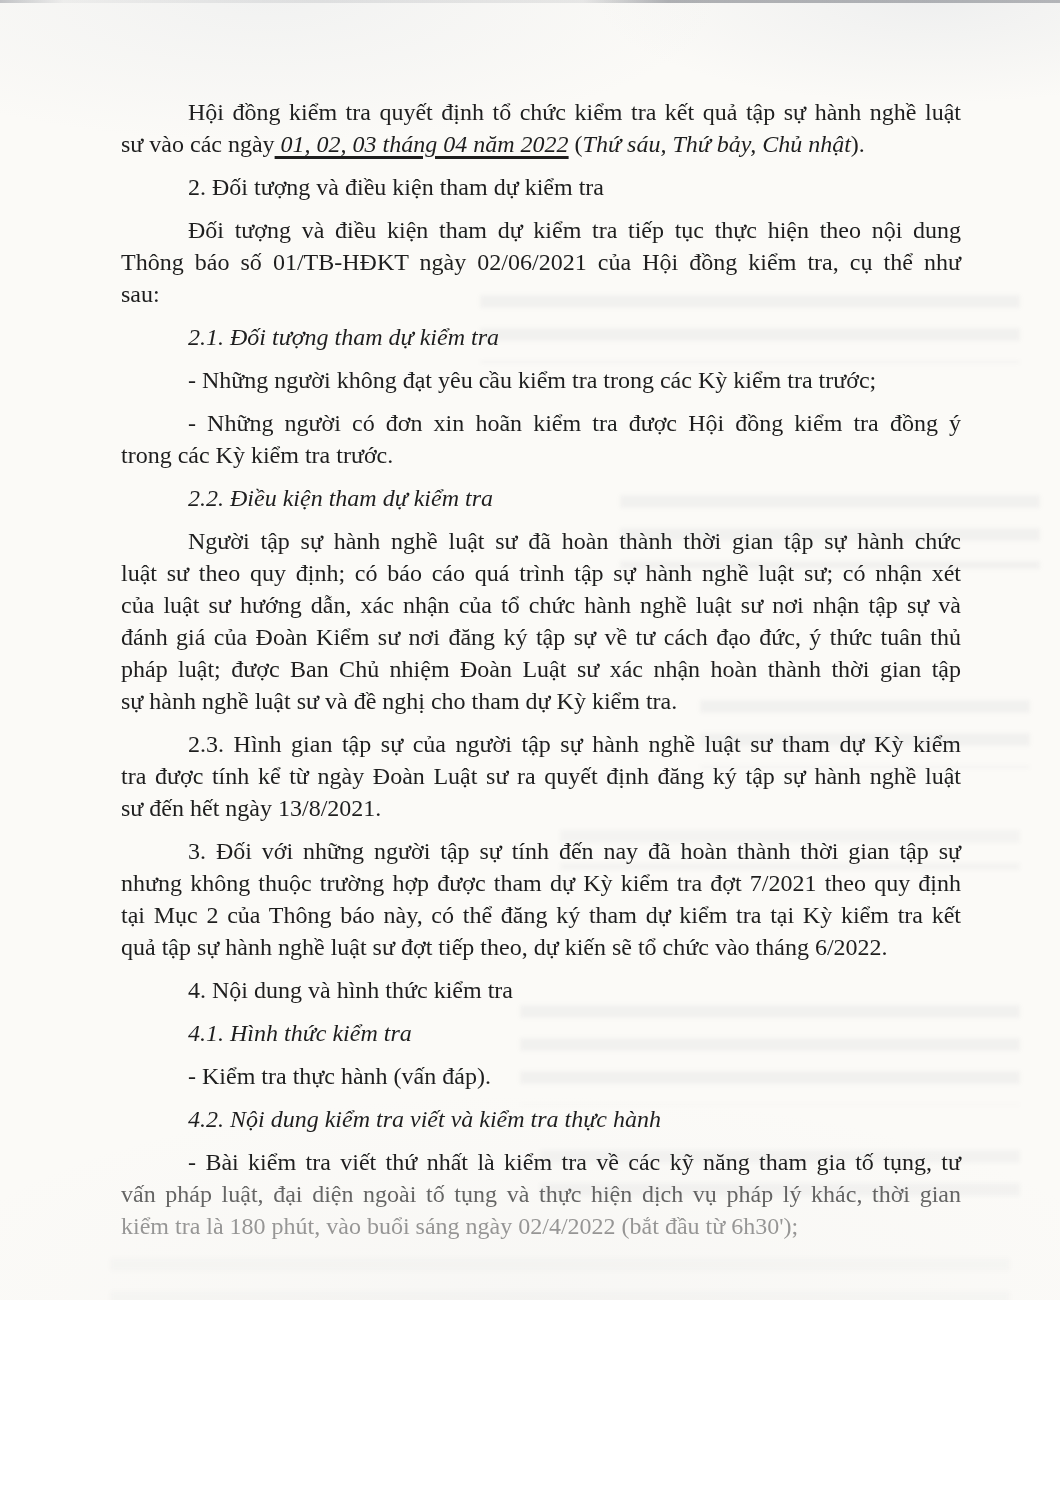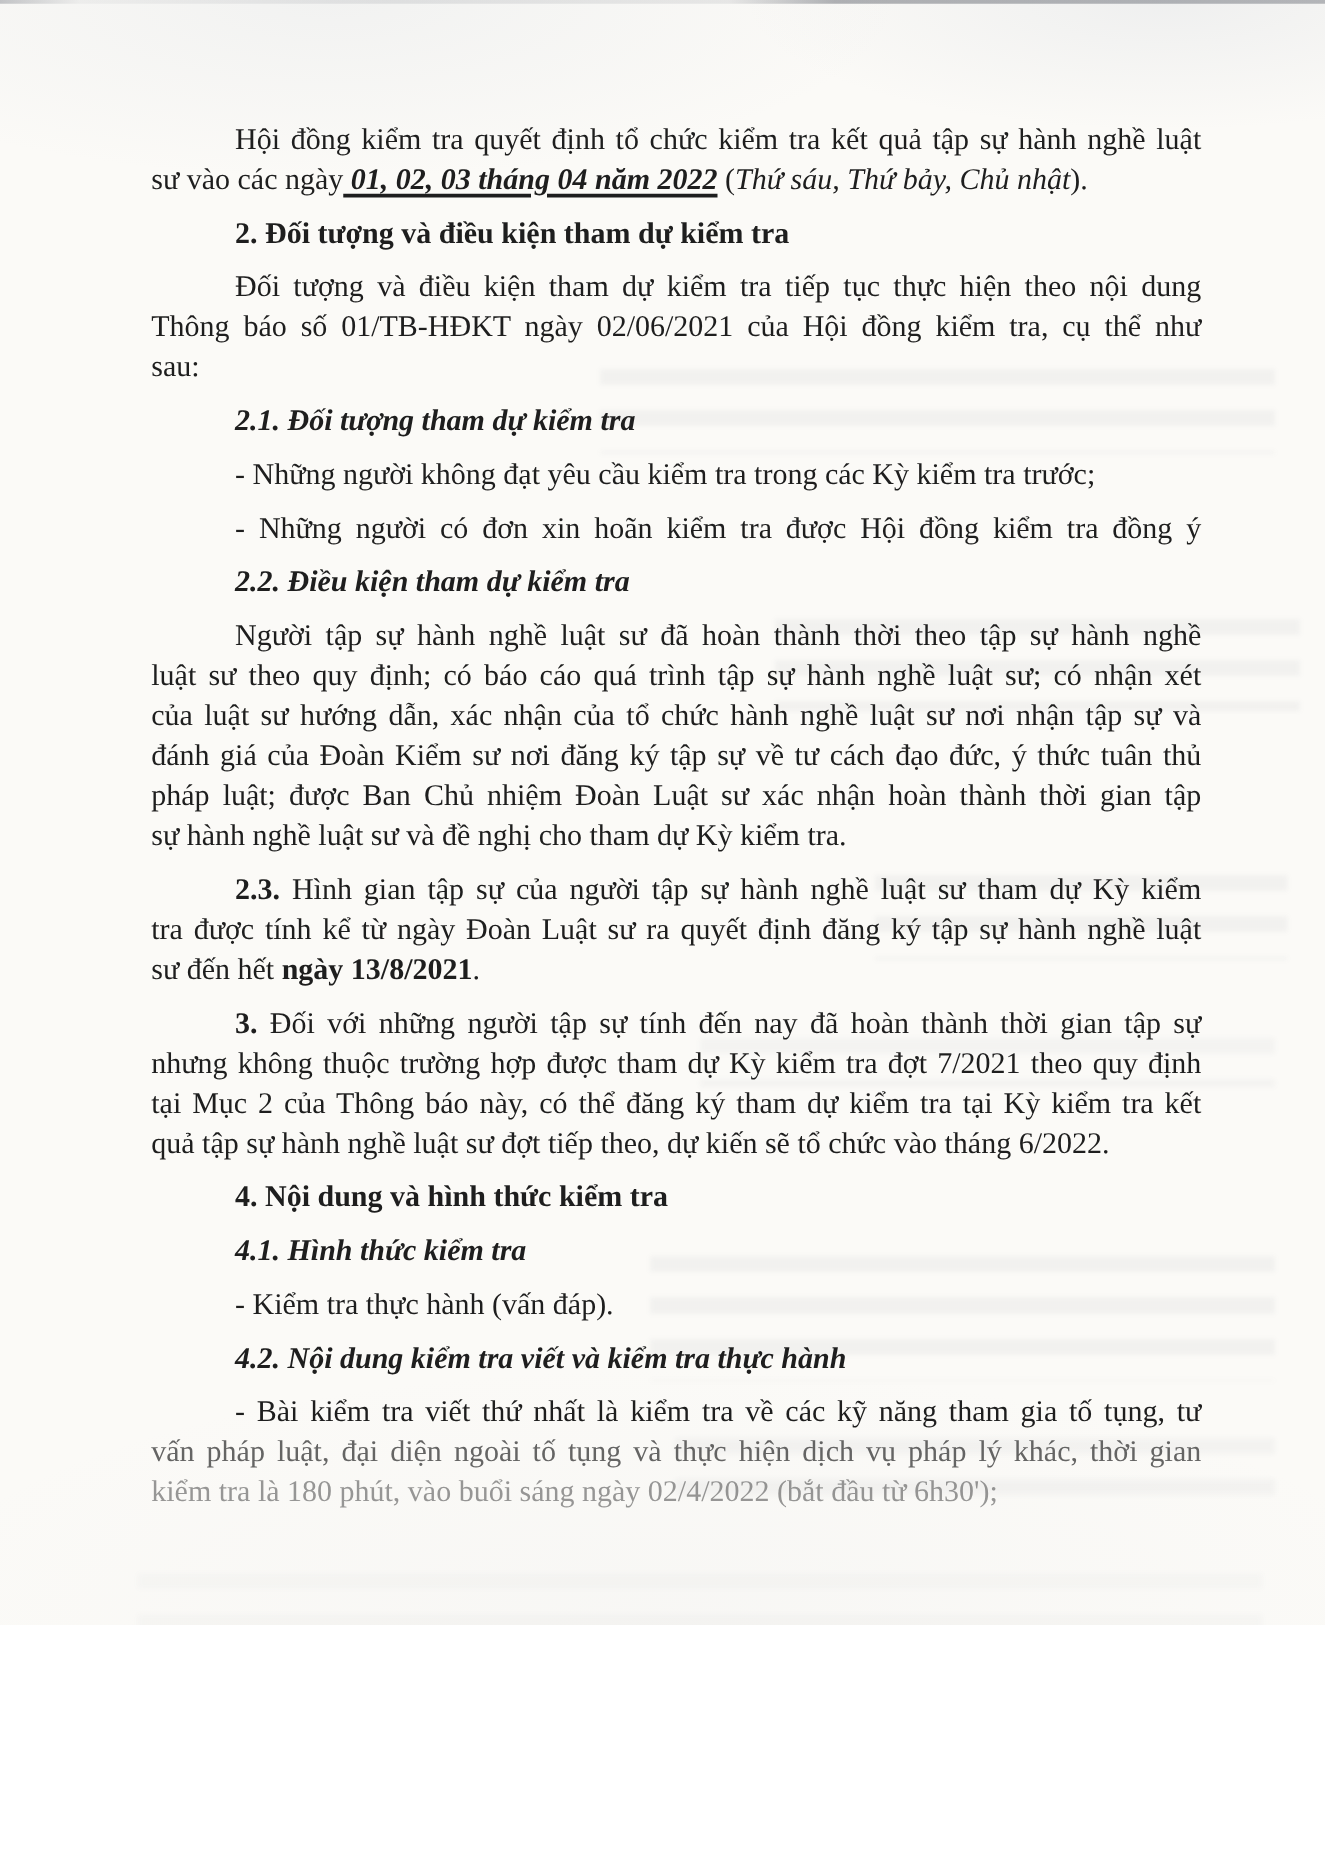--- a/index.html
+++ b/index.html
@@ -32,21 +32,21 @@
     pointer-events:none;
   }
   .doc{
     position:absolute;left:121px;top:96px;width:840px;
     font-size:24px;
   }
   .block{margin-bottom:11px;}
   .line{line-height:32px;min-height:32px;}
   .line.ind{padding-left:67px;}
   .line.fill{text-align:justify;text-align-last:justify;}
-  .st-b{font-weight:700;}
+  .st-b{font-weight:400;}
   .st-i{font-style:italic;}
   .st-u{text-decoration:underline;text-decoration-thickness:2.5px;text-underline-offset:4px;}
   .fade1{color:#454545;opacity:.82;}
   .fade2{color:var(--faded_ink,#5a5a5a);opacity:.62;filter:blur(.35px);}
   .fade-streak{
     position:absolute;left:100px;top:1303px;width:880px;height:13px;
     background:linear-gradient(180deg, rgba(251,250,247,0), rgba(251,250,247,.8) 55%, rgba(251,250,247,0));
     filter:blur(1px);pointer-events:none;
   }
   .pagenum{
@@ -83,26 +83,27 @@
         <div class="line"><span class="">sau:</span></div>
       </div>
       <div class="block">
         <div class="line ind"><span class="st-b st-i">2.1. Đối tượng tham dự kiểm tra</span></div>
       </div>
       <div class="block">
         <div class="line ind"><span class="">- Những người không đạt yêu cầu kiểm tra trong các Kỳ kiểm tra trước;</span></div>
       </div>
       <div class="block">
         <div class="line ind fill"><span class="">- Những người có đơn xin hoãn kiểm tra được Hội đồng kiểm tra đồng ý</span></div>
+        <div class="line"><span class="">trong các Kỳ kiểm tra trước.</span></div>
       </div>
       <div class="block">
         <div class="line ind"><span class="st-b st-i">2.2. Điều kiện tham dự kiểm tra</span></div>
       </div>
       <div class="block">
-        <div class="line ind fill"><span class="">Người tập sự hành nghề luật sư đã hoàn thành thời theo tập sự hành nghề</span></div>
+        <div class="line ind fill"><span class="">Người tập sự hành nghề luật sư đã hoàn thành thời gian tập sự hành chức</span></div>
         <div class="line fill"><span class="">luật sư theo quy định; có báo cáo quá trình tập sự hành nghề luật sư; có nhận xét</span></div>
         <div class="line fill"><span class="">của luật sư hướng dẫn, xác nhận của tổ chức hành nghề luật sư nơi nhận tập sự và</span></div>
         <div class="line fill"><span class="">đánh giá của Đoàn Kiểm sư nơi đăng ký tập sự về tư cách đạo đức, ý thức tuân thủ</span></div>
         <div class="line fill"><span class="">pháp luật; được Ban Chủ nhiệm Đoàn Luật sư xác nhận hoàn thành thời gian tập</span></div>
         <div class="line"><span class="">sự hành nghề luật sư và đề nghị cho tham dự Kỳ kiểm tra.</span></div>
       </div>
       <div class="block">
         <div class="line ind fill"><span class="st-b">2.3.</span><span class=""> Hình gian tập sự của người tập sự hành nghề luật sư tham dự Kỳ kiểm</span></div>
         <div class="line fill"><span class="">tra được tính kể từ ngày Đoàn Luật sư ra quyết định đăng ký tập sự hành nghề luật</span></div>
         <div class="line"><span class="">sư đến hết </span><span class="st-b">ngày 13/8/2021</span><span class="">.</span></div>

